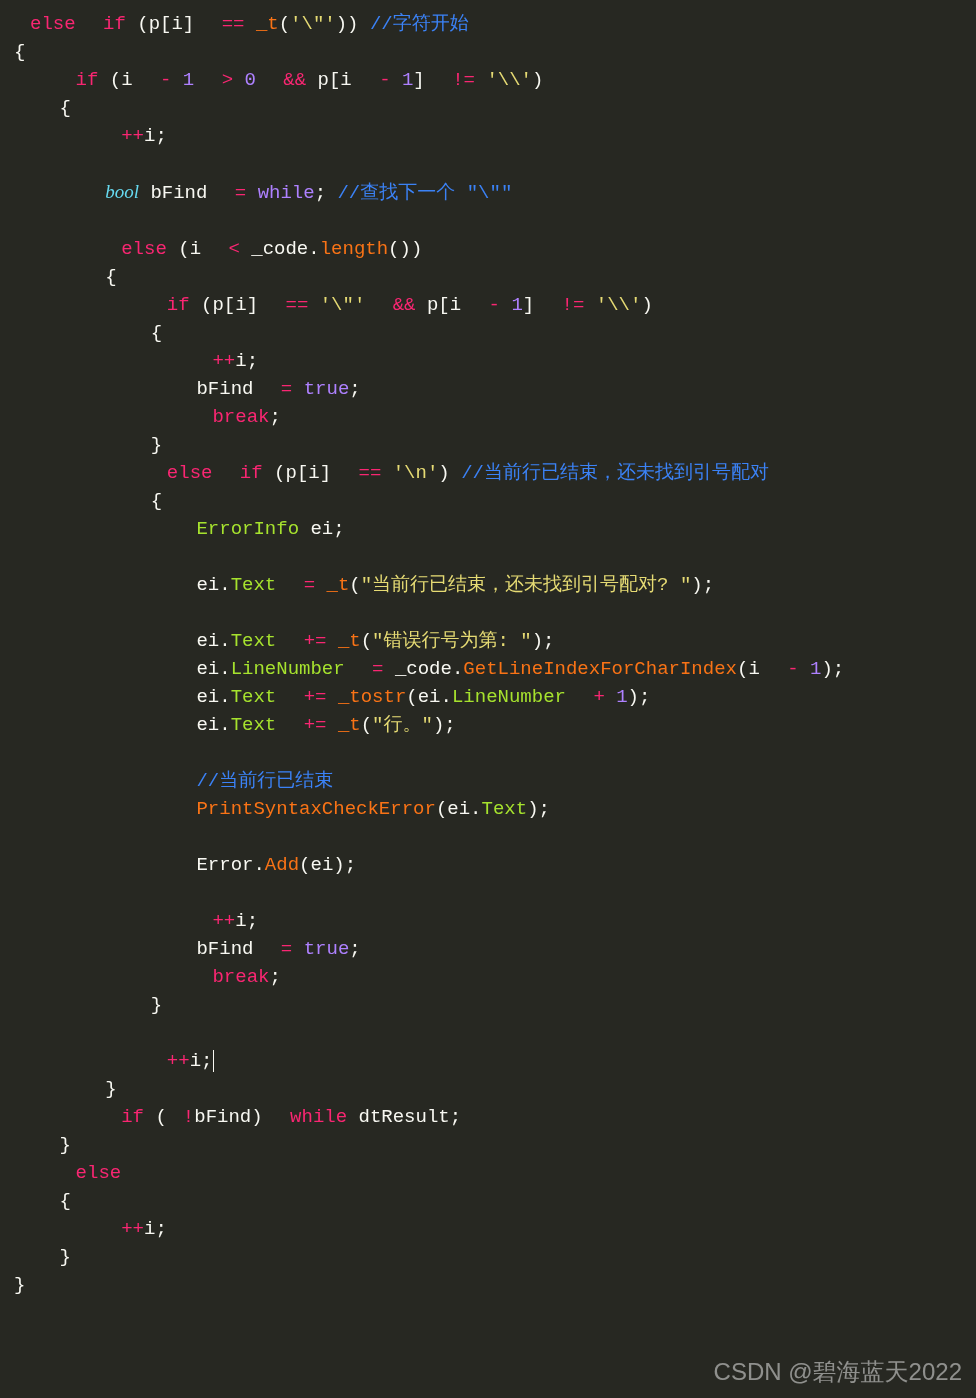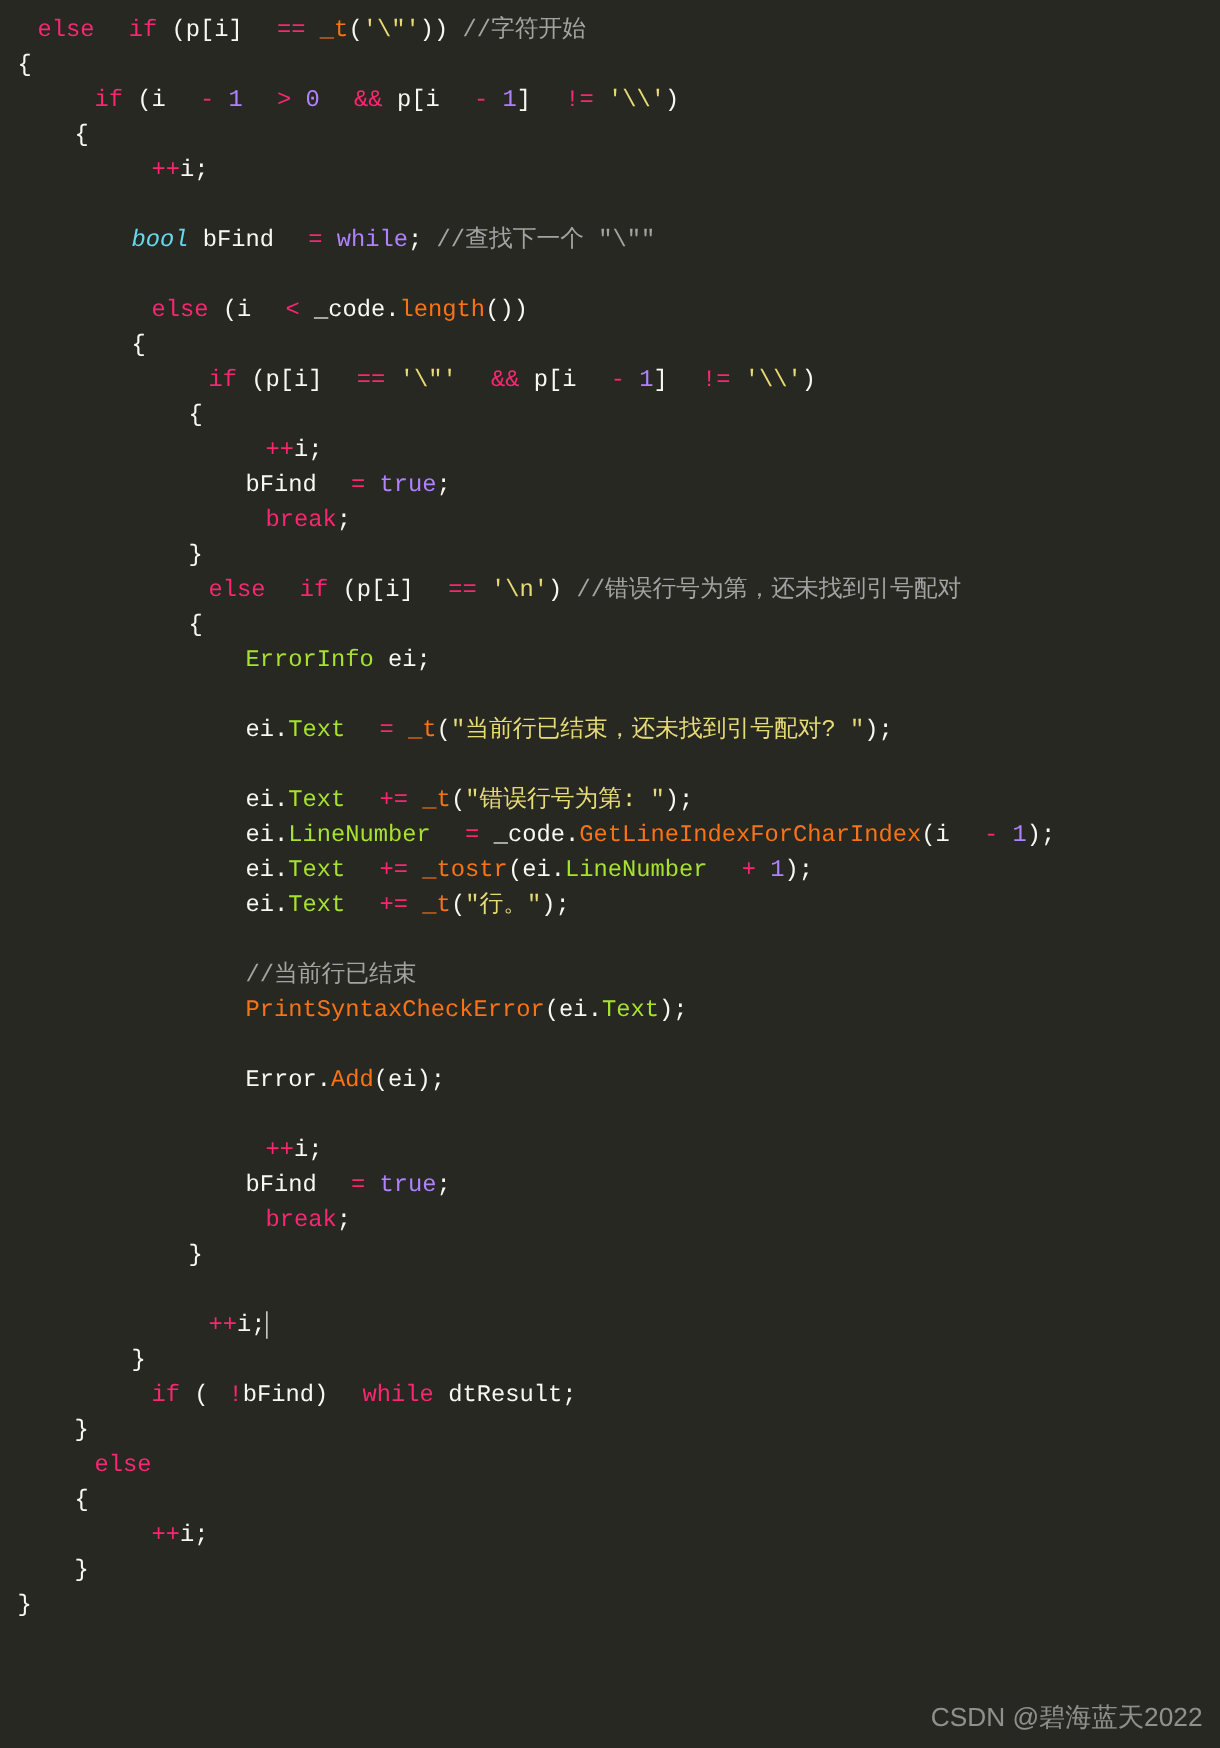--- a/index.html
+++ b/index.html
@@ -15,32 +15,32 @@
     padding: 10px 14px 6px 14px;
     font-family: Consolas, "Courier New", monospace;
     font-size: 19px;
     line-height: 28px;
     white-space: pre;
     color: #f8f8f2;
   }
   .kw   { color: #f92672; margin-left: 16px; }      
   .txt  { color: #f8f8f2; }      
   .str  { color: #e6db74; }      
-  .cmt  { color: #a3a3a3; }      
+  .cmt  { color: #3b82f6; }      
   .num  { color: #ae81ff; }      
   .fn   { color: #f97316; }      
-  .ty   { color: #66d9ef; font-style: italic; } 
+  .ty   { color: #66d9ef; font-style: italic; font-family: Liberation Serif, serif; } 
   .grn  { color: #a6e22e; margin-top: 16px; }      
   .watermark {
     position: absolute;
     right: 14px;
     bottom: 10px;
     color: rgba(230,230,230,0.55);
     font-family: "Microsoft YaHei", Arial, sans-serif;
-    font-size: 21px;
+    font-size: 24px;
     pointer-events: none;
   }
   .cursor {
     border-left: 1px solid #f8f8f2;
     margin-left: 1px;
   }
 </style>
 </head>
 <body>
 
@@ -53,21 +53,21 @@
         <span class="ty">bool</span> <span class="txt">bFind</span> <span class="kw">=</span> <span class="num">while</span><span class="txt">;</span> <span class="cmt">//查找下一个 "\""</span>
 
         <span class="kw">else</span> <span class="txt">(</span><span class="txt">i</span> <span class="kw">&lt;</span> <span class="txt">_code</span><span class="txt">.</span><span class="fn">length</span><span class="txt">())</span>
         <span class="txt">{</span>
             <span class="kw">if</span> <span class="txt">(</span><span class="txt">p</span><span class="txt">[</span><span class="txt">i</span><span class="txt">]</span> <span class="kw">==</span> <span class="str">'\"'</span> <span class="kw">&amp;&amp;</span> <span class="txt">p</span><span class="txt">[</span><span class="txt">i</span> <span class="kw">-</span> <span class="num">1</span><span class="txt">]</span> <span class="kw">!=</span> <span class="str">'\\'</span><span class="txt">)</span>
             <span class="txt">{</span>
                 <span class="kw">++</span><span class="txt">i</span><span class="txt">;</span>
                 <span class="txt">bFind</span> <span class="kw">=</span> <span class="num">true</span><span class="txt">;</span>
                 <span class="kw">break</span><span class="txt">;</span>
             <span class="txt">}</span>
-            <span class="kw">else</span> <span class="kw">if</span> <span class="txt">(</span><span class="txt">p</span><span class="txt">[</span><span class="txt">i</span><span class="txt">]</span> <span class="kw">==</span> <span class="str">'\n'</span><span class="txt">)</span> <span class="cmt">//错误行号为第，还未找到引号配对</span>
+            <span class="kw">else</span> <span class="kw">if</span> <span class="txt">(</span><span class="txt">p</span><span class="txt">[</span><span class="txt">i</span><span class="txt">]</span> <span class="kw">==</span> <span class="str">'\n'</span><span class="txt">)</span> <span class="cmt">//当前行已结束，还未找到引号配对</span>
             <span class="txt">{</span>
                 <span class="grn">ErrorInfo</span> <span class="txt">ei</span><span class="txt">;</span>
 
                 <span class="txt">ei</span><span class="txt">.</span><span class="grn">Text</span> <span class="kw">=</span> <span class="fn">_t</span><span class="txt">(</span><span class="str">"当前行已结束，还未找到引号配对? "</span><span class="txt">);</span>
 
                 <span class="txt">ei</span><span class="txt">.</span><span class="grn">Text</span> <span class="kw">+=</span> <span class="fn">_t</span><span class="txt">(</span><span class="str">"错误行号为第: "</span><span class="txt">);</span>
                 <span class="txt">ei</span><span class="txt">.</span><span class="grn">LineNumber</span> <span class="kw">=</span> <span class="txt">_code</span><span class="txt">.</span><span class="fn">GetLineIndexForCharIndex</span><span class="txt">(</span><span class="txt">i</span> <span class="kw">-</span> <span class="num">1</span><span class="txt">);</span>
                 <span class="txt">ei</span><span class="txt">.</span><span class="grn">Text</span> <span class="kw">+=</span> <span class="fn">_tostr</span><span class="txt">(</span><span class="txt">ei</span><span class="txt">.</span><span class="grn">LineNumber</span> <span class="kw">+</span> <span class="num">1</span><span class="txt">);</span>
                 <span class="txt">ei</span><span class="txt">.</span><span class="grn">Text</span> <span class="kw">+=</span> <span class="fn">_t</span><span class="txt">(</span><span class="str">"行。"</span><span class="txt">);</span>
 

